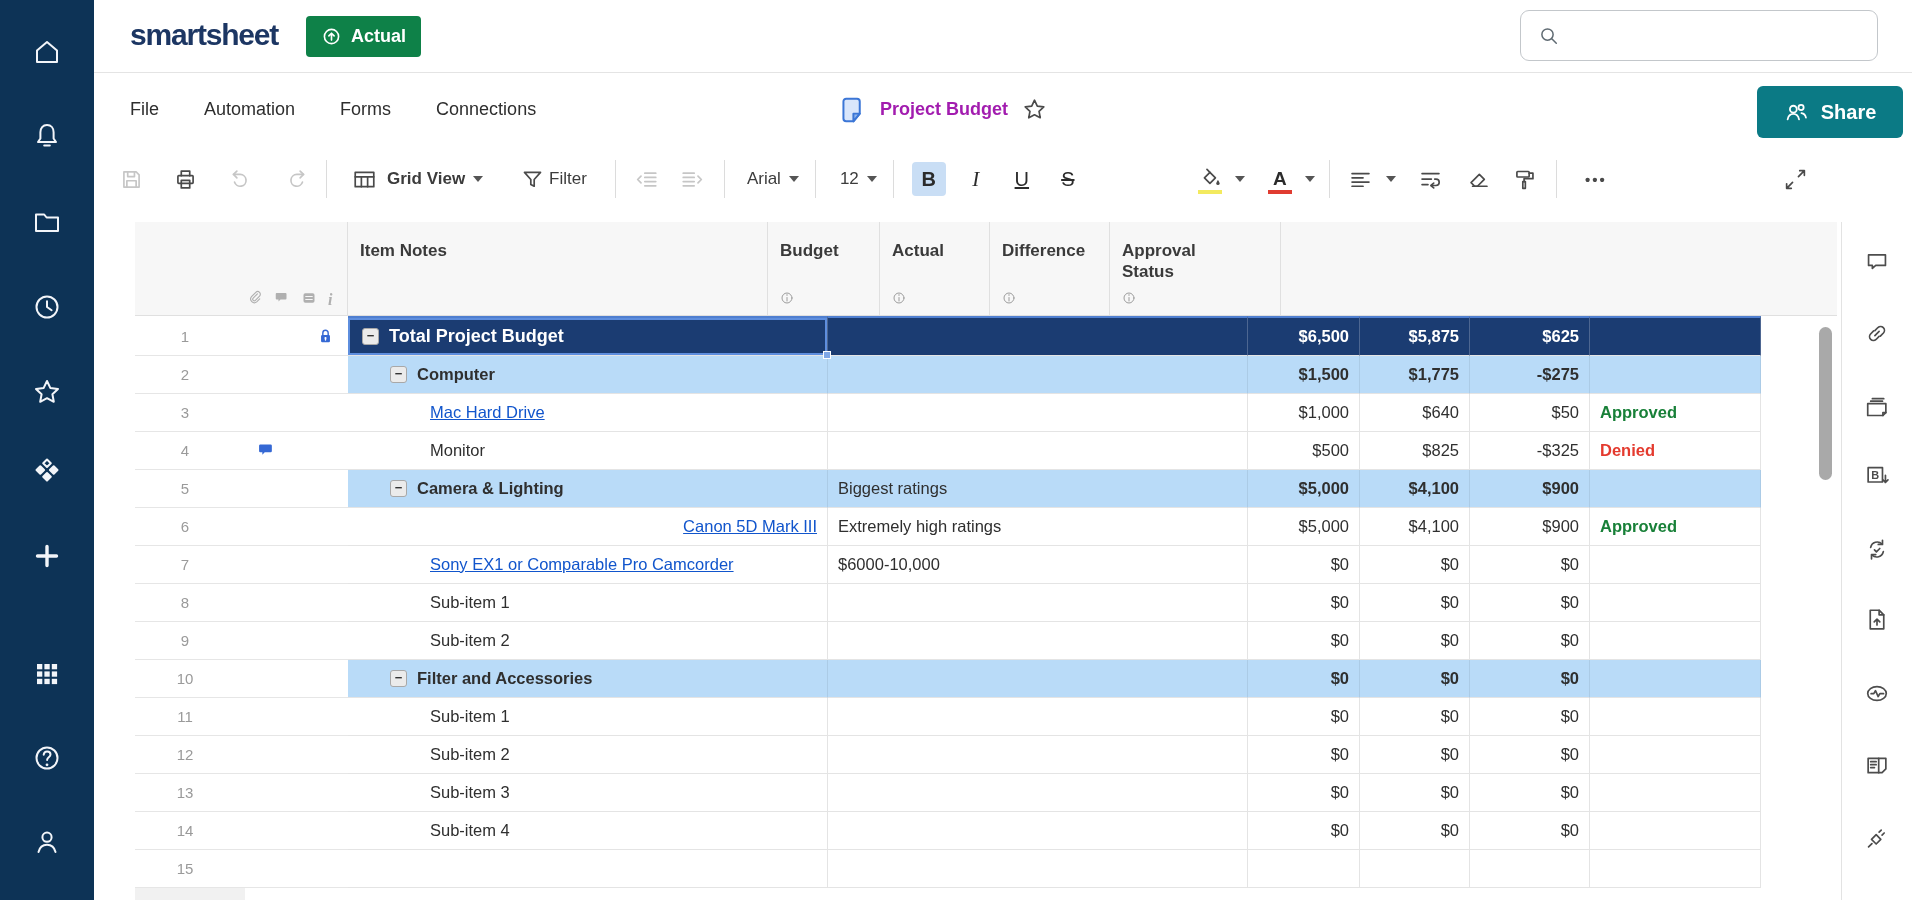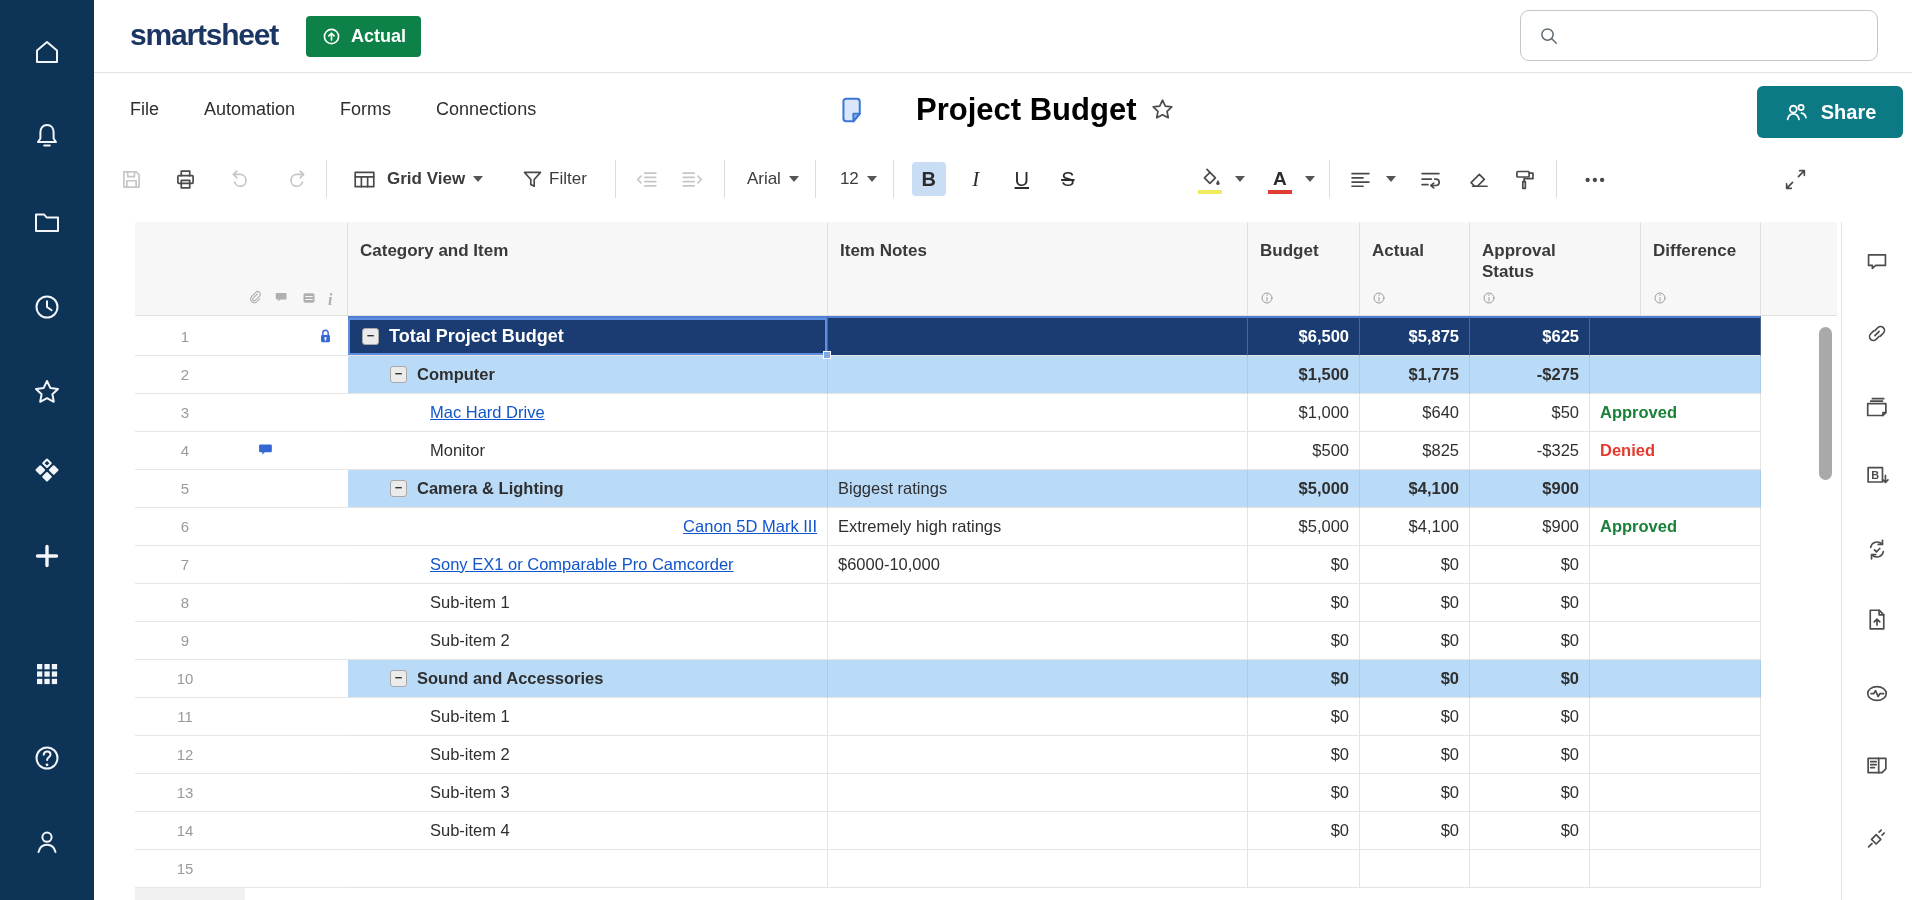--- a/index.html
+++ b/index.html
@@ -27,21 +27,21 @@
   .search-box .ic { width:24px; height:24px; color:#5f6a72; flex:none; }
   .search-input { border:none; outline:none; font-size:19px; color:#444; width:100%; font-family:inherit; background:transparent; }
   .search-input::placeholder { color:#5f6a72; }
 
   
   .menubar { position:absolute; left:94px; top:74px; width:1818px; height:71px; }
   .menu-items { position:absolute; left:36px; top:0; height:71px; display:flex; align-items:center; gap:45px; }
   .menu-item { font-size:18px; color:#2e2e2e; cursor:pointer; }
   .title-group { position:absolute; left:744px; top:0; height:71px; display:flex; align-items:center; gap:13px; }
   .sheet-ic { width:29px; height:32px; }
-  .sheet-title { font-size:31px; font-weight:700; color:#000000;margin-left:36px; }
+  .sheet-title { font-size:18px; font-weight:700; color:#a21caf; }
   .fav-star { width:27px; height:27px; color:#4a4a4a; cursor:pointer; }
   .share-btn { position:absolute; right:9px; top:12px; width:146px; height:52px; background:var(--share-teal,#0b7a85); color:#fff; border:none;
     border-radius:6px; font-size:20px; font-weight:700; display:flex; align-items:center; justify-content:center; gap:11px; font-family:inherit; }
   .share-btn .ic { width:26px; height:26px; }
 
   
   .toolbar { position:absolute; left:94px; top:145px; width:1818px; height:68px; display:flex; align-items:center; padding-left:20px; }
   .tbtn { width:34px; height:34px; display:flex; align-items:center; justify-content:center; color:#4a4a4a; cursor:pointer; flex:none; position:relative; }
   .tbtn .ic { width:27px; height:27px; }
   .tbtn.disabled { color:#c6c6c6; }
@@ -397,44 +397,43 @@
         </span>
         <span class="gi">
           <svg viewBox="0 0 32 32" width="100%" height="100%" fill="none" stroke="currentColor" stroke-width="2" stroke-linecap="round" stroke-linejoin="round">
             <rect x="5" y="6.5" width="22" height="19" rx="3.5" fill="currentColor" stroke="none"></rect>
             <path d="M9.5 13h13M9.5 19h13" stroke="#f7f7f7" stroke-width="2.4"></path>
           </svg>
         </span>
         <span class="gi gi-i">i</span>
       </span>
     </div>
-    <div class="hcell" style="width: 480px;"><span class="hlabel wide">Category and Item</span></div>
     <div class="hcell" style="width: 420px;"><span class="hlabel wide">Item Notes</span></div>
     <div class="hcell" style="width: 112px;"><span class="hlabel ">Budget</span><span class="hinfo">
         <svg viewBox="0 0 32 32" width="100%" height="100%" fill="none" stroke="currentColor" stroke-width="2" stroke-linecap="round" stroke-linejoin="round">
           <circle cx="16" cy="16" r="10"></circle>
           <path d="M16 15v7"></path>
           <circle cx="16" cy="10.2" r="1.5" fill="currentColor" stroke="none"></circle>
         </svg>
       </span></div>
     <div class="hcell" style="width: 110px;"><span class="hlabel ">Actual</span><span class="hinfo">
         <svg viewBox="0 0 32 32" width="100%" height="100%" fill="none" stroke="currentColor" stroke-width="2" stroke-linecap="round" stroke-linejoin="round">
           <circle cx="16" cy="16" r="10"></circle>
           <path d="M16 15v7"></path>
           <circle cx="16" cy="10.2" r="1.5" fill="currentColor" stroke="none"></circle>
         </svg>
       </span></div>
-    <div class="hcell" style="width: 171px;"><span class="hlabel ">Approval Status</span><span class="hinfo">
+    <div class="hcell" style="width: 120px;"><span class="hlabel ">Difference</span><span class="hinfo">
         <svg viewBox="0 0 32 32" width="100%" height="100%" fill="none" stroke="currentColor" stroke-width="2" stroke-linecap="round" stroke-linejoin="round">
           <circle cx="16" cy="16" r="10"></circle>
           <path d="M16 15v7"></path>
           <circle cx="16" cy="10.2" r="1.5" fill="currentColor" stroke="none"></circle>
         </svg>
       </span></div>
-    <div class="hcell" style="width: 120px;"><span class="hlabel ">Difference</span><span class="hinfo">
+    <div class="hcell" style="width: 171px;"><span class="hlabel ">Approval Status</span><span class="hinfo">
         <svg viewBox="0 0 32 32" width="100%" height="100%" fill="none" stroke="currentColor" stroke-width="2" stroke-linecap="round" stroke-linejoin="round">
           <circle cx="16" cy="16" r="10"></circle>
           <path d="M16 15v7"></path>
           <circle cx="16" cy="10.2" r="1.5" fill="currentColor" stroke="none"></circle>
         </svg>
       </span></div>
     <div class="hcell filler" style="width: 76px;"></div>
   </div>
 
 <div class="grid-rows" id="grid-rows">
@@ -571,21 +570,21 @@
       <div class="c num" style="width: 110px;">$0</div>
       <div class="c num" style="width: 120px;">$0</div>
       <div class="c appr" style="width: 171px;"></div>
     </div>
     <div class="grow r-cat">
       <div class="gut">
         <span class="gnum">10</span>
       </div>
       <div class="c cat pad-lv2" style="width: 480px;">
         <span class="collapse-box">−</span>
-        <span class="cell-label ">Sound and Accessories</span>
+        <span class="cell-label ">Filter and Accessories</span>
       </div>
       <div class="c notes" style="width: 420px;"></div>
       <div class="c num" style="width: 112px;">$0</div>
       <div class="c num" style="width: 110px;">$0</div>
       <div class="c num" style="width: 120px;">$0</div>
       <div class="c appr" style="width: 171px;"></div>
     </div>
     <div class="grow">
       <div class="gut">
         <span class="gnum">11</span>

